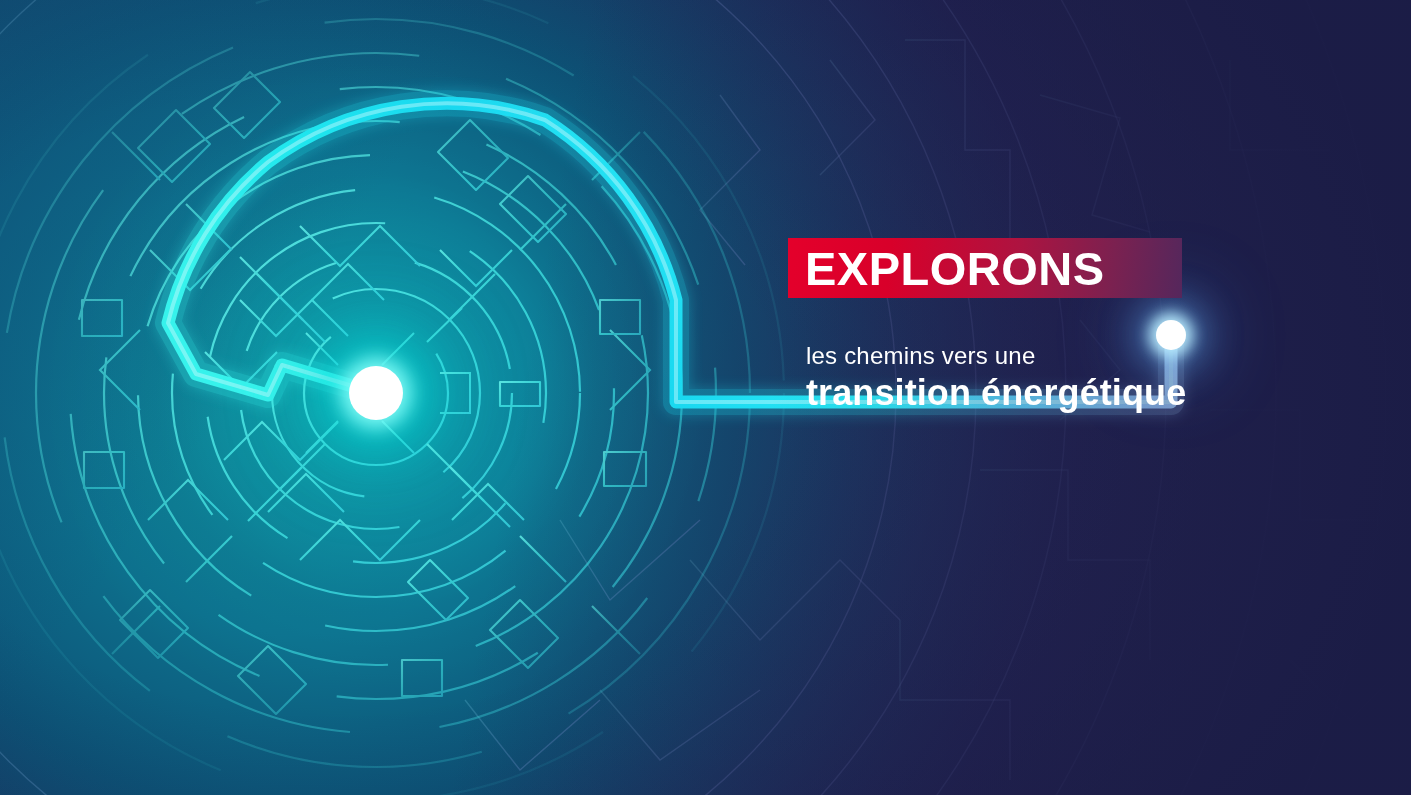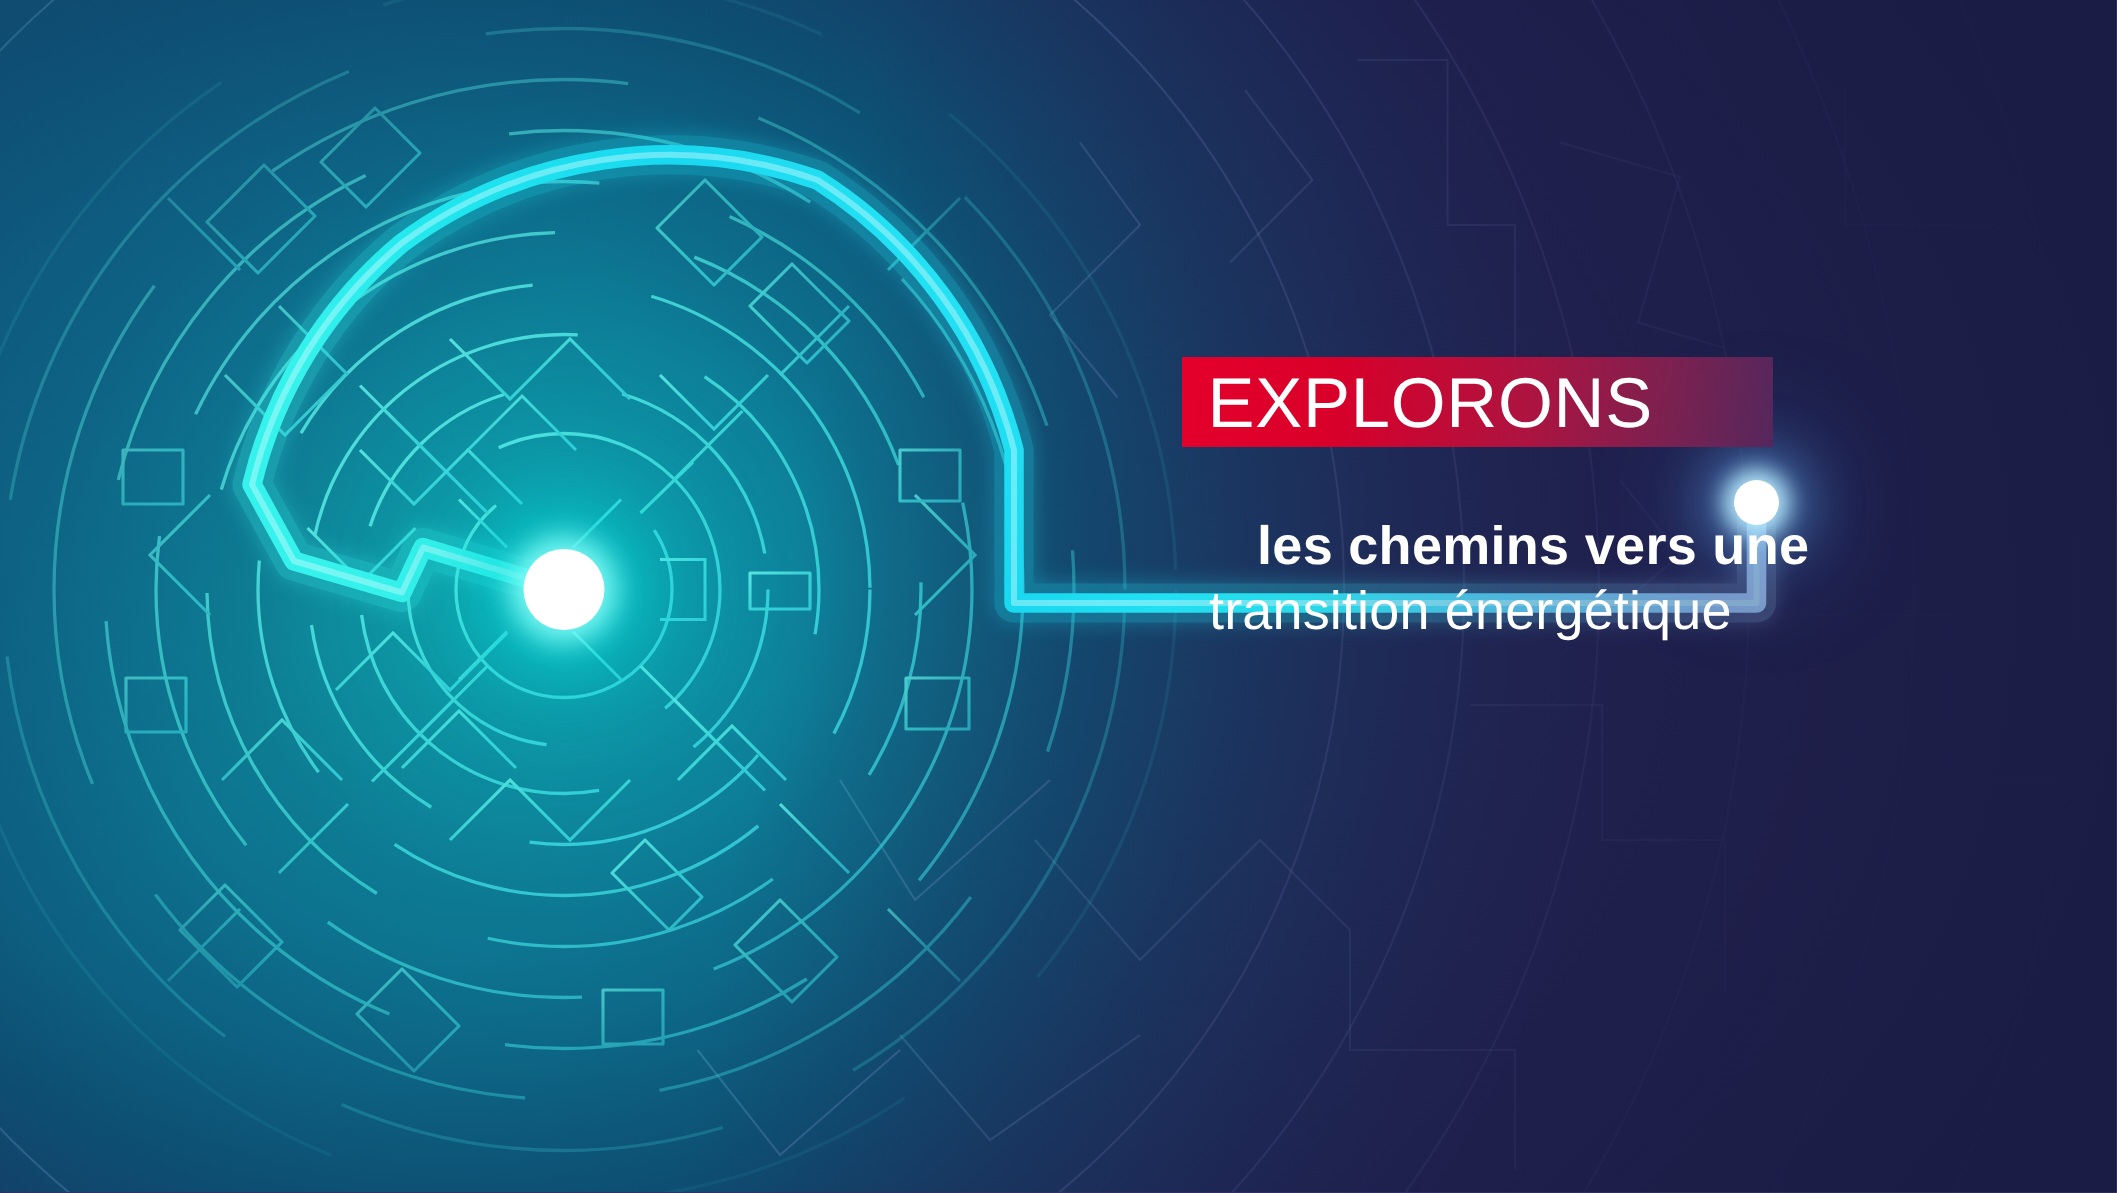--- a/index.html
+++ b/index.html
@@ -52,21 +52,21 @@
     width:394px;
     height:60px;
     background:linear-gradient(95deg, #e4002b 0%, #d8002a 26%, #ae1340 58%, #7b2150 82%, #55275c 100%);
   }
   .banner-label{
     position:absolute;
     left:17px; top:50%;
     transform:translateY(-50%);
     color:#ffffff;
     font-size:47px;
-    font-weight:400;
+    font-weight:700;
     letter-spacing:0.5px;
     line-height:1;
     white-space:nowrap;
   }
   .headline2{
     margin-top:5px;
     margin-left:17px;
     color:#ffffff;
     font-size:47px;
     font-weight:700;
@@ -74,29 +74,28 @@
     line-height:1.15;
     white-space:nowrap;
   }
   .sub{
     margin-left:18px;
     margin-top:44px;
     color:#ffffff;
     line-height:1.20;
   }
   .sub-light{
+    font-size:24px;
+    font-weight:400;
+    letter-spacing:0.2px;
+    white-space:nowrap;
+  }
+  .sub-bold{
     font-size:36px;
     font-weight:700;
-    letter-spacing:0.2px;
-    white-space:nowrap;
-    margin-left:32px;
-  }
-  .sub-bold{
-    font-size:36px;
-    font-weight:400;
     letter-spacing:0.1px;
     white-space:nowrap;
   }
 
   
   .node{
     position:absolute;
     border-radius:50%;
     background:#ffffff;
   }

